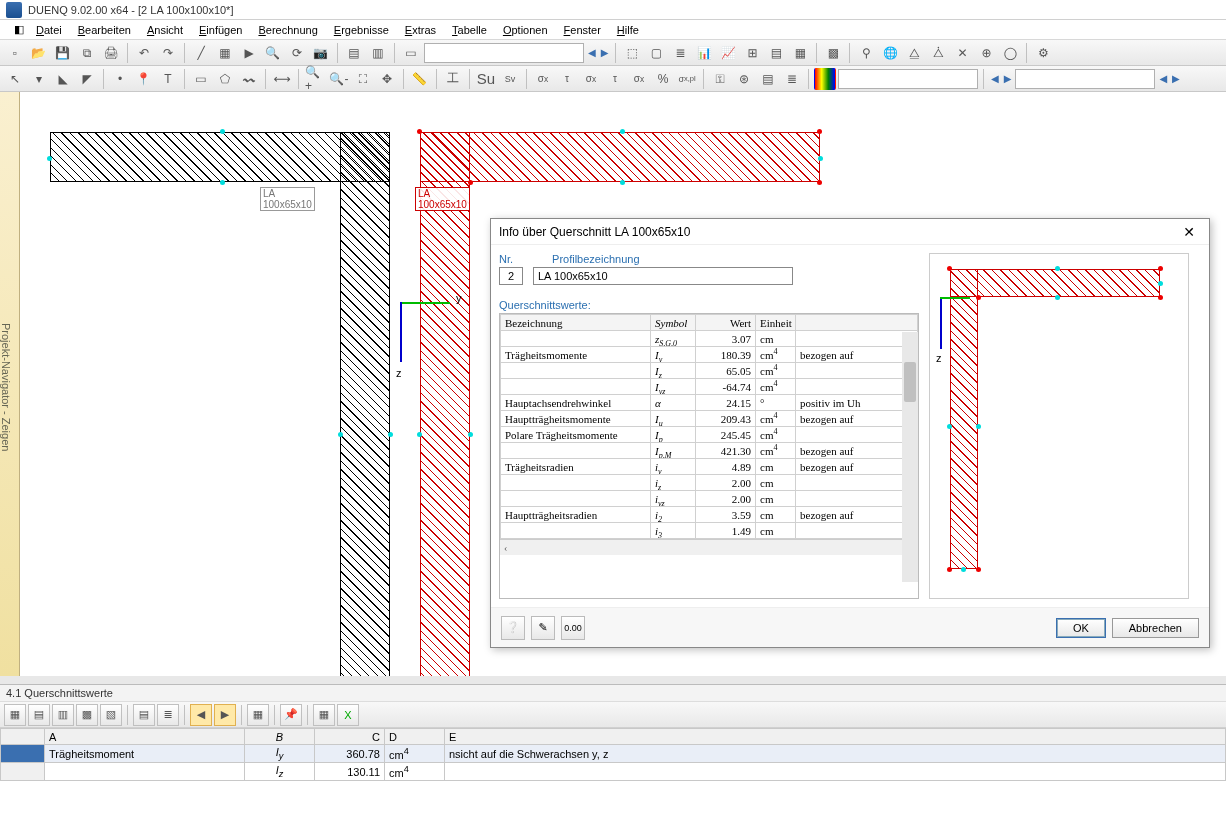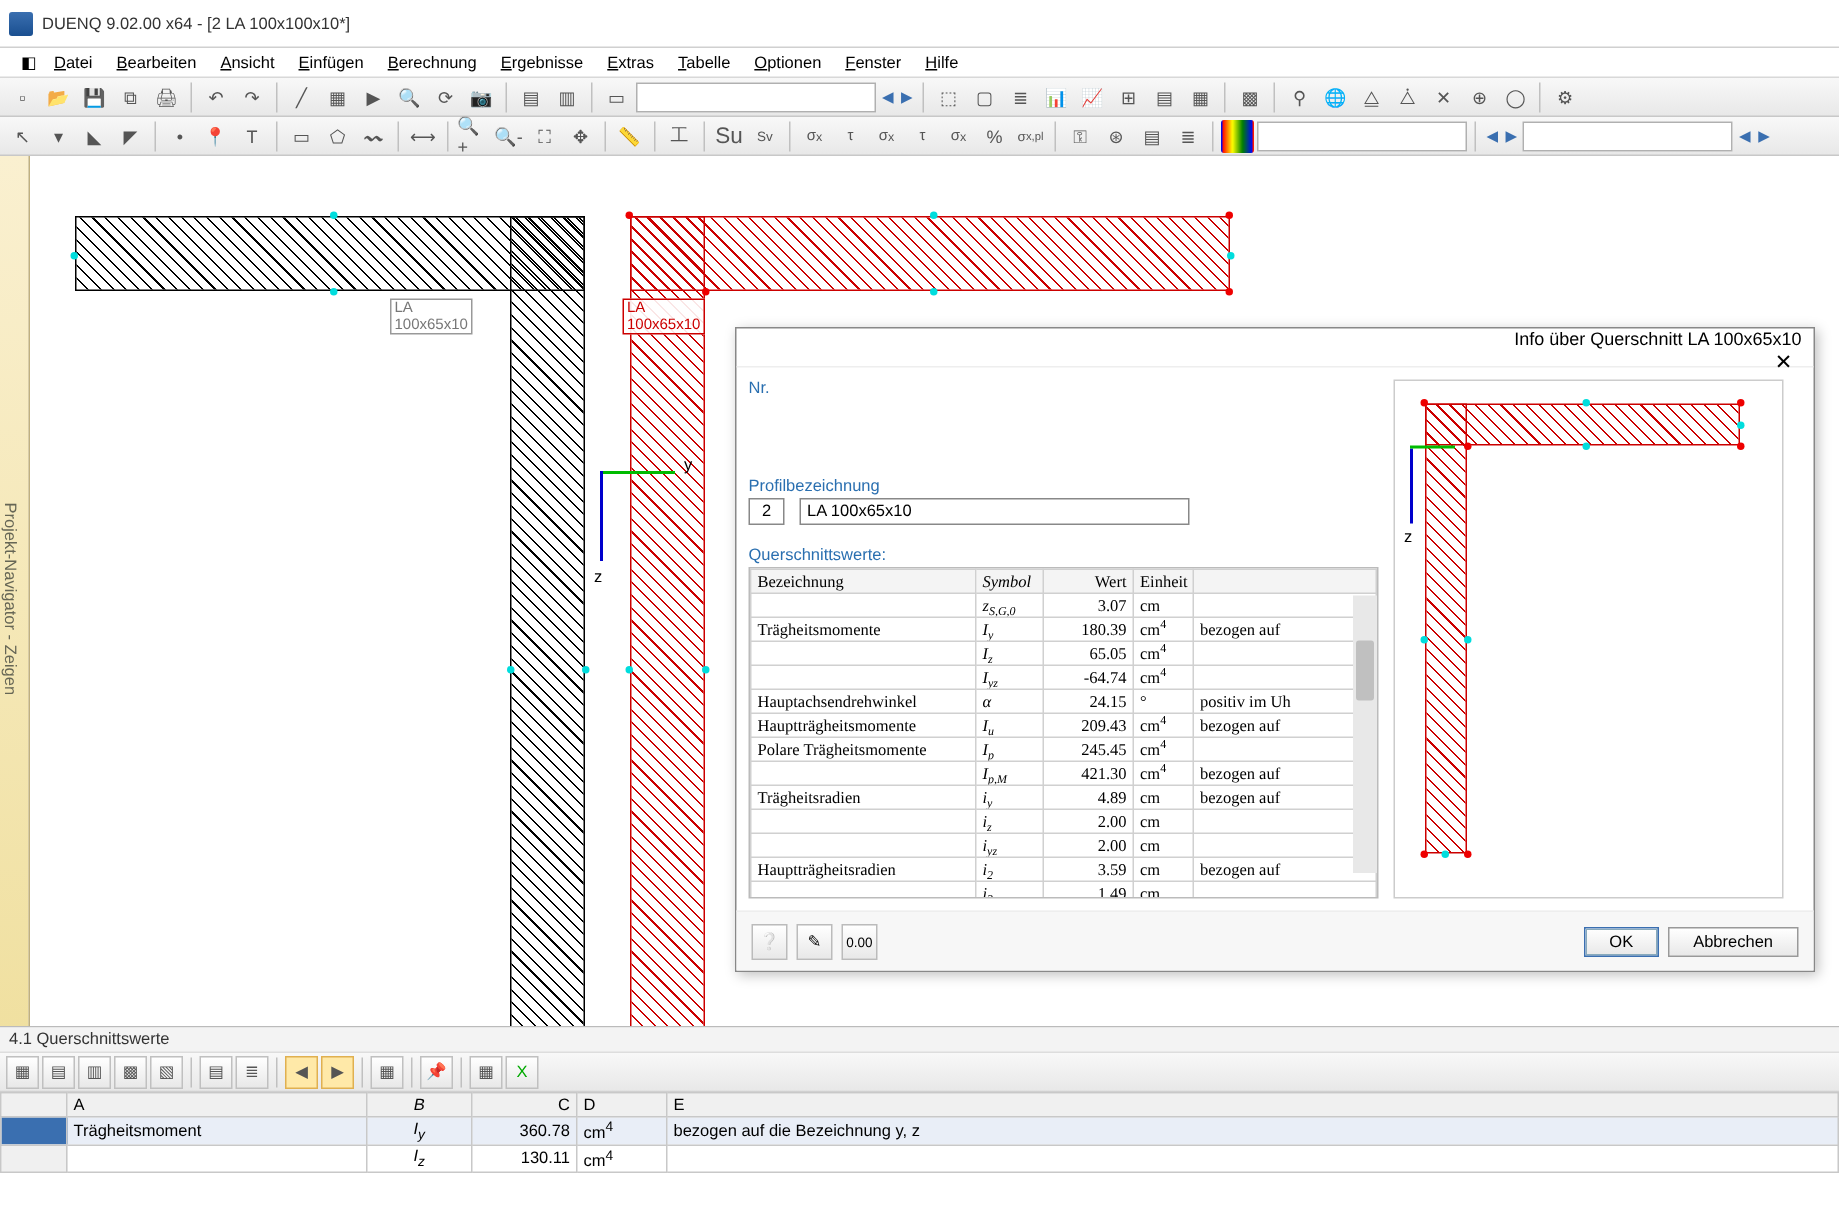--- a/index.html
+++ b/index.html
@@ -1,17 +1,17 @@
 <!DOCTYPE html>
 <html><head>
 <meta charset="utf-8">
 <style>
   * { box-sizing: border-box; }
   body { margin:0; font-family: "Segoe UI", Tahoma, sans-serif; font-size:11px; background:#e8e8e8; color:#000; width:1226px; height:816px; overflow:hidden; position:relative; }
-  .titlebar { height:32px; background:#fff; display:flex; align-items:center; padding:0 6px; border-bottom:1px solid #d0d0d0;}
+  .titlebar { height:20px; background:#fff; display:flex; align-items:center; padding:0 6px; border-bottom:1px solid #d0d0d0;}
   .titlebar .icon { width:16px; height:16px; background:linear-gradient(#3a6fb0,#1a4f90); margin-right:6px; border-radius:2px; }
   .titlebar span { color:#333; }
   .menubar { height:20px; background:#fff; display:flex; align-items:center; padding:0 6px; border-bottom:1px solid #d8d8d8; gap:0;}
   .menubar .mi { padding:2px 8px; cursor:default; }
   .menubar .mi u { text-decoration:underline; }
   .toolbar { height:26px; background:linear-gradient(#f8f8f8,#e8e8e8); border-bottom:1px solid #c8c8c8; display:flex; align-items:center; padding:0 4px; gap:2px; }
   .tb-btn { width:22px; height:22px; border:1px solid transparent; display:inline-flex; align-items:center; justify-content:center; font-size:12px; color:#555; border-radius:2px;}
   .tb-sep { width:1px; height:20px; background:#c0c0c0; margin:0 3px; }
   .tb-combo { height:20px; border:1px solid #b0b0b0; background:#fff; min-width:120px; display:inline-flex; align-items:center; padding:0 4px; font-size:11px;}
   .tb-arrows { display:inline-flex; gap:1px; }
@@ -26,26 +26,26 @@
   .Lshape .part { position:absolute; border:1px solid currentColor; }
   .node { position:absolute; width:5px; height:5px; border-radius:50%; }
   .node.red { background:#e00; }
   .node.cyan { background:#0dd; }
   .axis-y { position:absolute; width:2px; background:#00c; }
   .axis-x { position:absolute; height:2px; background:#0b0; }
   .axis-lbl { position:absolute; font-size:11px; color:#000; }
   .shape-lbl { position:absolute; font-size:10px; background:rgba(255,255,255,.9); border:1px solid #999; padding:0 2px;}
   
   .dialog { position:absolute; left:490px; top:218px; width:720px; height:430px; background:#fff; border:1px solid #888; box-shadow:2px 2px 8px rgba(0,0,0,.25); }
-  .dlg-title { height:26px; display:flex; align-items:flex-end; padding:0 8px; font-size:12px; border-bottom:1px solid #eee;flex-direction:column;}
+  .dlg-title { height:26px; display:flex; align-items:center; padding:0 8px; font-size:12px; border-bottom:1px solid #eee;}
   .dlg-title .x { margin-left:auto; width:24px; text-align:center; font-size:14px; cursor:default;}
   .dlg-body { display:flex; padding:8px; gap:10px; height:calc(100% - 26px - 40px); }
   .dlg-left { flex:0 0 420px; display:flex; flex-direction:column; }
   .dlg-right { flex:0 0 260px; border:1px solid #ccc; position:relative; background:#fff; }
-  .grp-head { color:#2a6fb0; font-size:11px; display:flex; gap:53px; margin-bottom:2px;flex-direction:column;}
+  .grp-head { color:#2a6fb0; font-size:11px; display:flex; gap:39px; margin-bottom:2px;}
   .grp-row { display:flex; gap:10px; align-items:center; margin-bottom:8px;}
   .fld { border:1px solid #888; padding:2px 4px; background:#fff; min-width:24px; text-align:center; }
   .fld.wide { flex:0 0 260px; text-align:left; }
   .qswerte { color:#2a6fb0; margin:6px 0 2px 0; }
   .grid { border:1px solid #bbb; font-size:11px; flex:1; overflow:hidden; position:relative;font-family:Liberation Serif, serif; }
   .grid table { width:100%; border-collapse:collapse; table-layout:fixed;}
   .grid th, .grid td { border:1px solid #d0d0d0; padding:1px 4px; height:16px; white-space:nowrap; overflow:hidden;}
   .grid th { background:#f4f4f4; font-weight:normal; text-align:center;}
   .grid .bez { width:150px; text-align:left;}
   .grid .sym { width:45px; text-align:left; font-style:italic;}
@@ -446,21 +446,21 @@
         <th class="colE">E</th>
       </tr>
       </tbody>
         <tbody id="sheet-rows">
           <tr class="sel-row">
             <th class="rowhdr sel-rowhdr"></th>
             <td class="colA">Trägheitsmoment</td>
             <td class="colB">I<sub>y</sub></td>
             <td class="colC">360.78</td>
             <td class="colD">cm<sup>4</sup></td>
-            <td class="colE">bezogen auf die Bezeichnung y, z</td>
+            <td class="colE">nsicht auf die Schwerachsen y, z</td>
           </tr>
           <tr>
             <th class="rowhdr "></th>
             <td class="colA"></td>
             <td class="colB">I<sub>z</sub></td>
             <td class="colC">130.11</td>
             <td class="colD">cm<sup>4</sup></td>
             <td class="colE"></td>
           </tr>
         </tbody>

